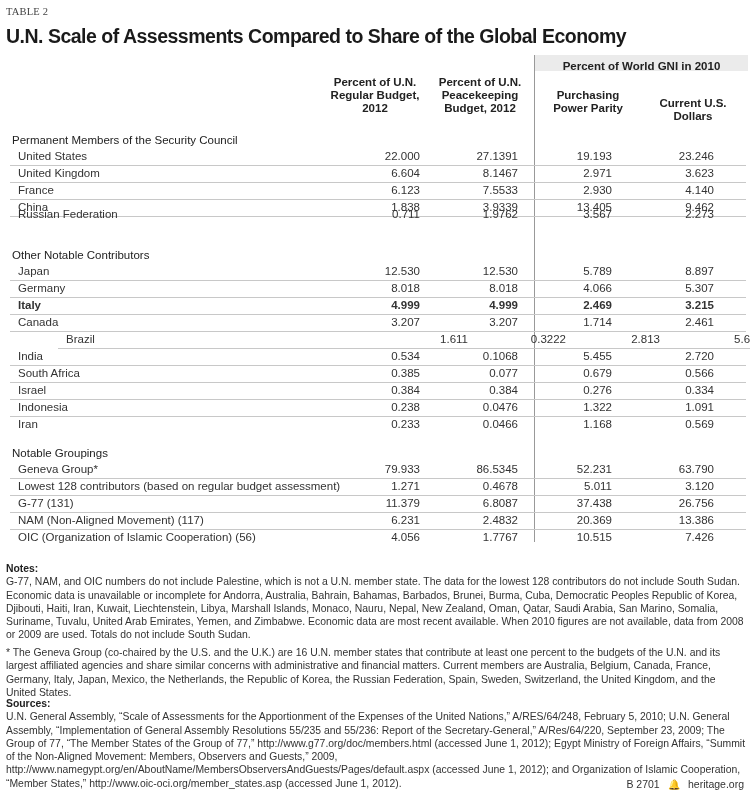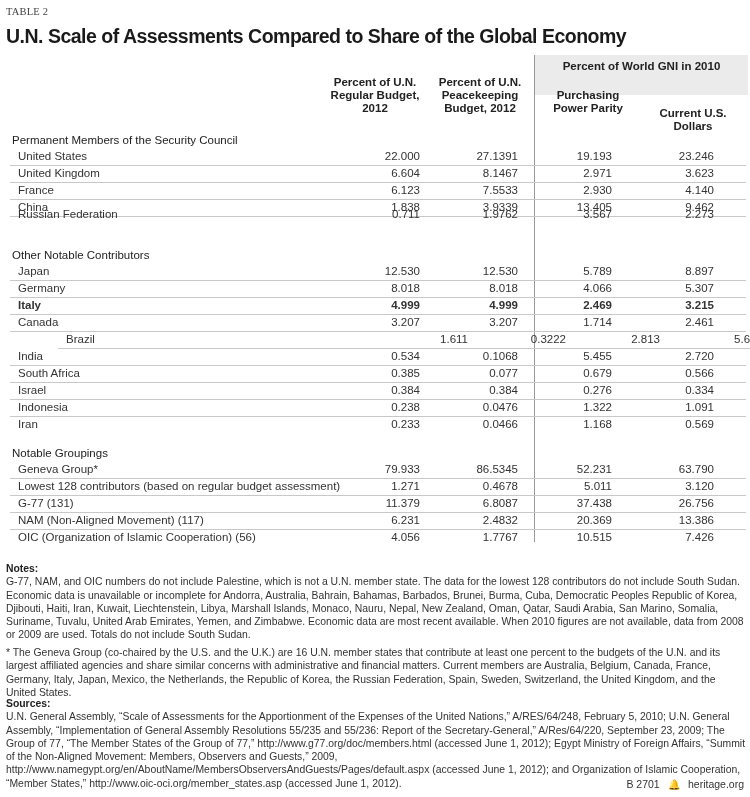--- a/index.html
+++ b/index.html
@@ -3,21 +3,21 @@
 <meta charset="utf-8">
 <style>
   * { box-sizing: border-box; margin: 0; padding: 0; }
   html, body { width: 750px; height: 797px; background: #ffffff; overflow: hidden; }
   body { font-family: "Liberation Sans", sans-serif; color: #222; position: relative; }
   .table-label { position: absolute; left: 6px; top: 6px; font-family: "Liberation Serif", serif; font-size: 10.5px; color: #444; letter-spacing: 0.2px; }
   .title { position: absolute; left: 6px; top: 25px; font-size: 19.5px; font-weight: bold; color: #1a1a1a; letter-spacing: -0.5px; white-space: nowrap; }
 
   .table-wrap { position: absolute; left: 0; top: 55px; width: 750px; }
   .divider { position: absolute; left: 534px; top: 0; width: 1px; height: 487px; background: #999; }
-  .gni-head { position: absolute; left: 535px; top: 0; width: 213px; height: 40px; background: #ebebeb; font-size: 11.5px; font-weight: bold; text-align: center; line-height: 22px; color: #222; }
+  .gni-head { position: absolute; left: 535px; top: 0; width: 213px; height: 16px; background: #ebebeb; font-size: 11.5px; font-weight: bold; text-align: center; line-height: 22px; color: #222; }
   .col-head { position: absolute; font-size: 11.5px; font-weight: bold; text-align: center; line-height: 13px; color: #222; }
 
   .section { position: absolute; left: 12px; font-size: 11.5px; color: #222; }
   .row { position: absolute; left: 10px; width: 736px; height: 16.5px; font-size: 11.5px; color: #333; }
   .row.bordered { border-bottom: 1px solid #c8c8c8; }
   .row span { position: absolute; top: 1px; white-space: nowrap; }
   .row .name { left: 8px; }
   .row .c1 { right: 326px; text-align: right; }
   .row .c2 { right: 228px; text-align: right; }
   .row .c3 { right: 134px; text-align: right; }
@@ -45,21 +45,21 @@
   </div>
   <div class="col-head" style="left:435px; top:21px; width:90px;">
     <div>Percent of U.N.</div>
     <div>Peacekeeping</div>
     <div>Budget, 2012</div>
   </div>
   <div class="col-head" style="left:538px; top:34px; width:100px;">
     <div>Purchasing</div>
     <div>Power Parity</div>
   </div>
-  <div class="col-head" style="left:643px; top:52px; width:100px;text-align:center;">
+  <div class="col-head" style="left:643px; top:42px; width:100px;text-align:center;">
     <div>Current U.S.</div>
     <div>Dollars</div>
   </div>
 
   <div class="section" style="top:79px;">Permanent Members of the Security Council</div>
   <div class="row bordered" style="top:94px;">
     <span class="name">United States</span>
     <span class="c1">22.000</span>
     <span class="c2">27.1391</span>
     <span class="c3">19.193</span>

